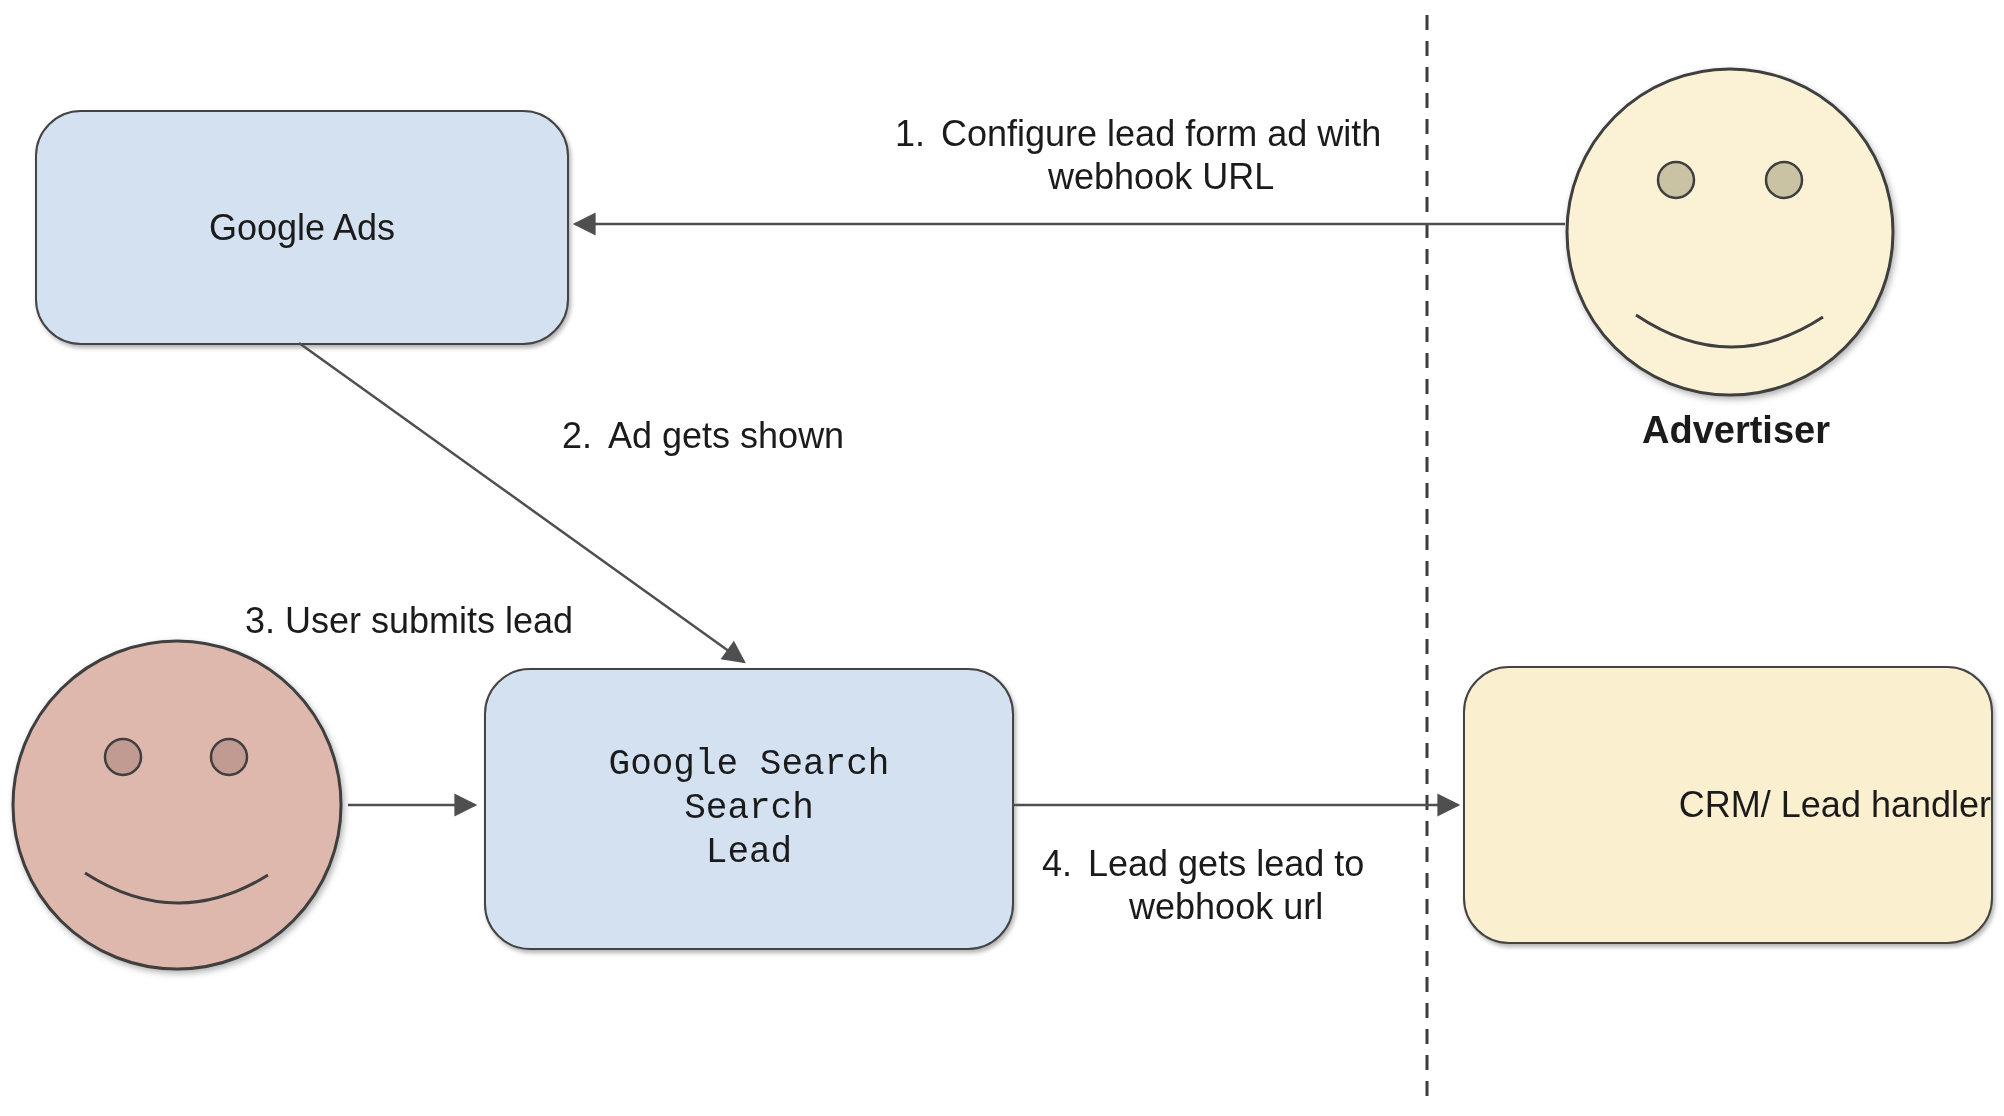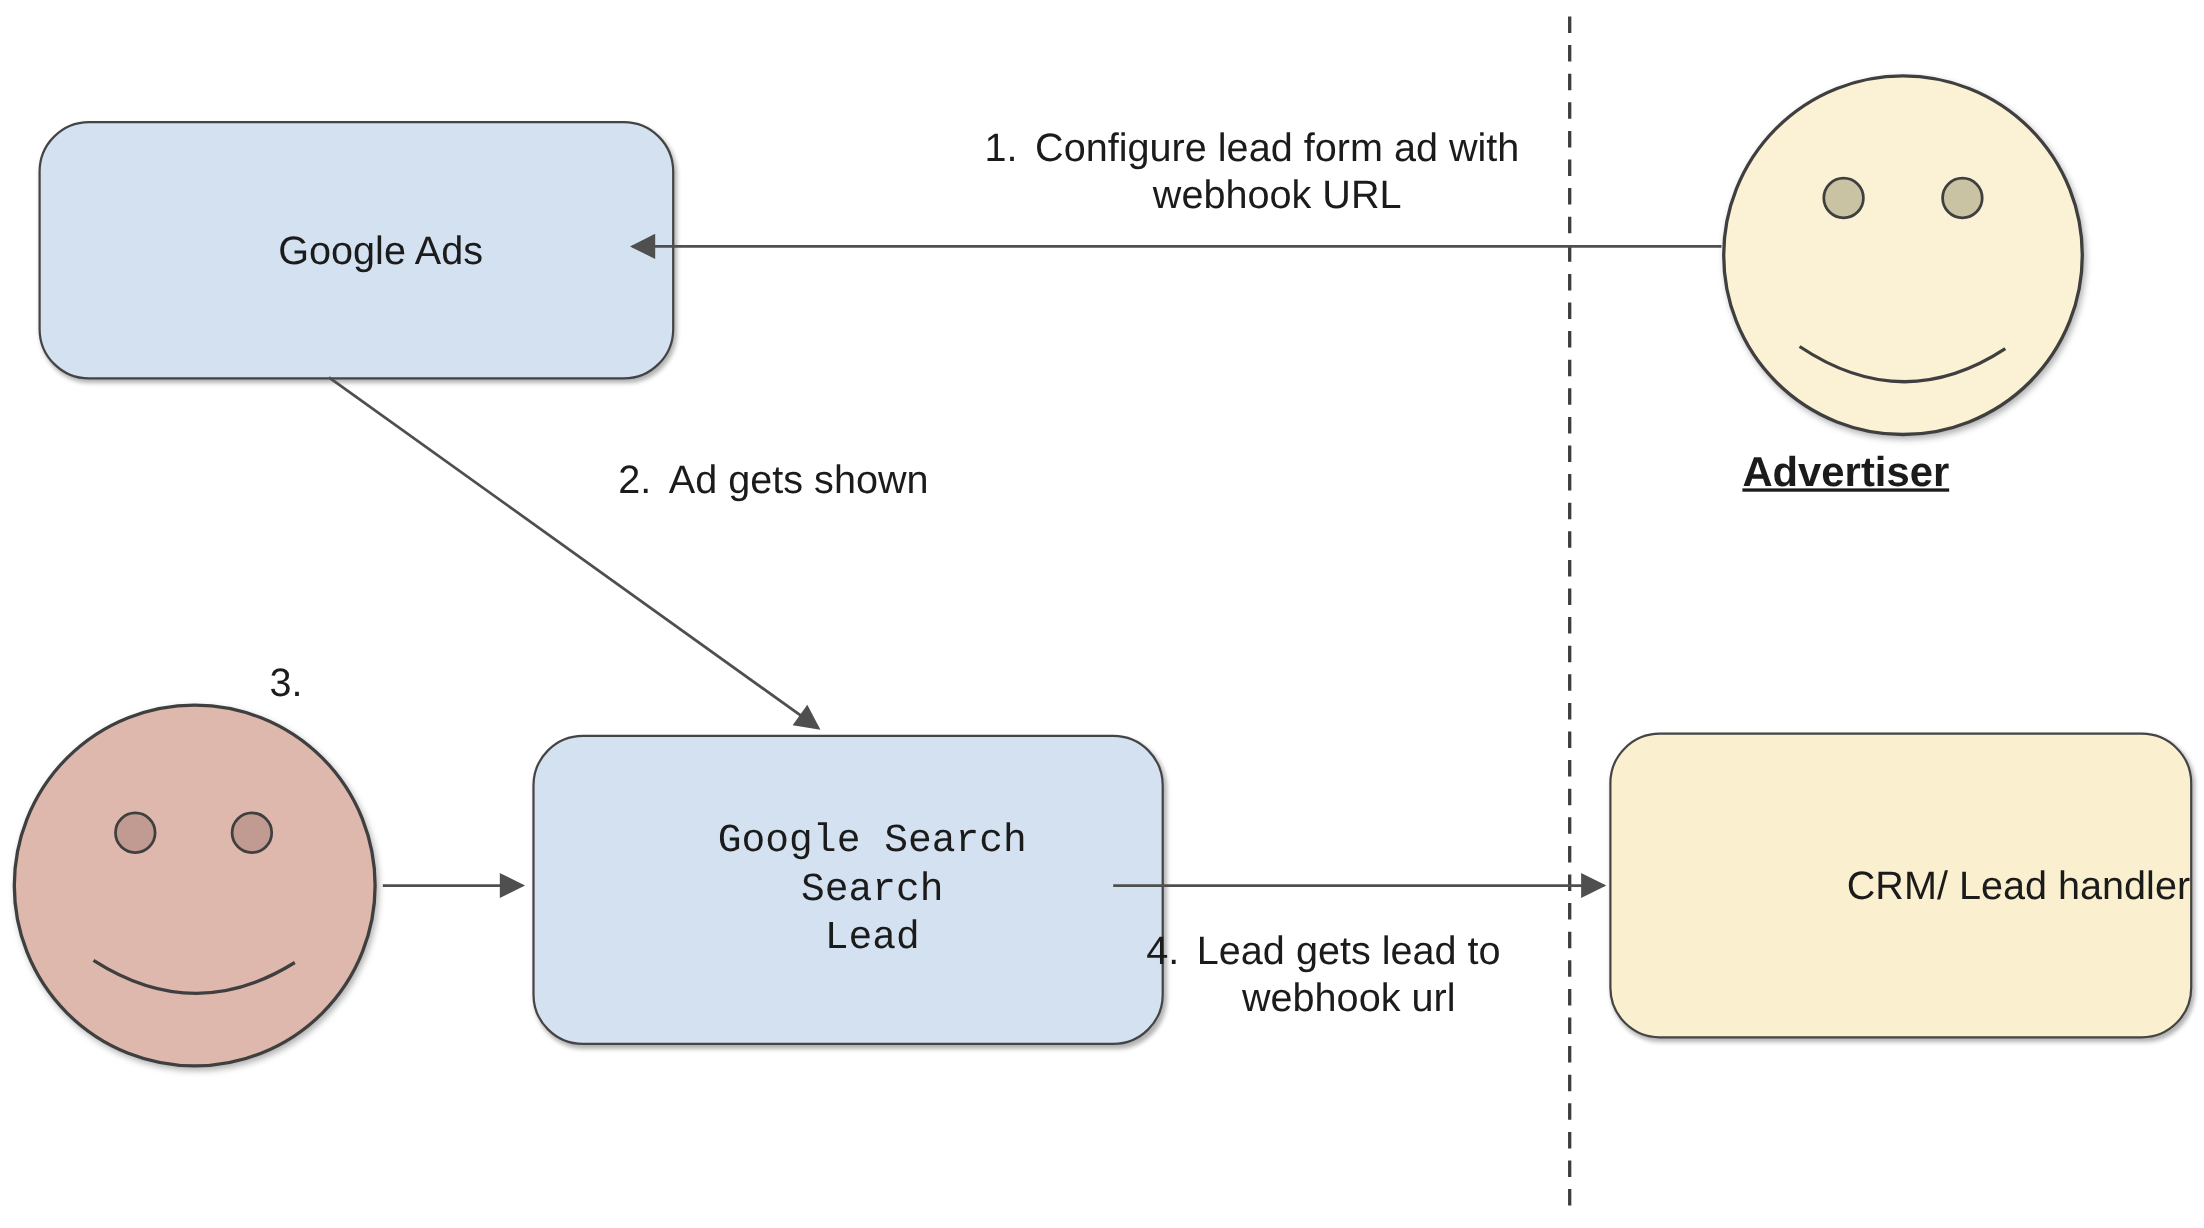--- a/index.html
+++ b/index.html
@@ -7,21 +7,21 @@
     position:relative;width:2004px;height:1116px;background:#ffffff;overflow:hidden;
     font-family:"Liberation Sans", sans-serif;color:#1b1b1b;
   }
   .overlay{position:absolute;left:0;top:0;width:2004px;height:1116px;pointer-events:none;}
   .node{
     position:absolute;display:flex;flex-direction:column;align-items:center;justify-content:center;
     border:2.5px solid #444444;border-radius:46px;
     box-shadow:2px 3px 4px rgba(0,0,0,0.30);
     font-size:36px;line-height:44px;text-align:center;
   }
-  .node.blue{background:#d3e1f0;padding-left:44px;}
+  .node.blue{background:#d3e1f0;}
   .node.yellow{background:#faf0d0;}
   .step{
     position:absolute;display:flex;align-items:flex-start;
     font-size:36px;line-height:43px;white-space:nowrap;
   }
   .step .num{display:inline-block;width:46px;flex:none;}
   .step .lines{display:flex;flex-direction:column;text-align:center;}
   .actor-label{
     position:absolute;width:300px;text-align:center;
     font-size:38px;font-weight:700;line-height:40px;
@@ -62,31 +62,34 @@
 
   <div class="step" style="left:562px;top:414px;">
     <span class="num">2.</span>
     <span class="lines">
       <span>Ad gets shown</span>
     </span>
   </div>
 
   <div class="step" style="left:245px;top:599px;">
     <span class="num" style="width:40px;">3.</span>
+    <span class="lines">
+      <span>User submits lead</span>
+    </span>
   </div>
 
   <div class="step" style="left:1042px;top:842px;">
     <span class="num">4.</span>
     <span class="lines">
       <span>Lead gets lead to</span>
       <span>webhook url</span>
     </span>
   </div>
 
-  <div class="actor-label" style="left:1528px;top:410px;text-decoration:underline;">Advertiser</div>
+  <div class="actor-label" style="left:1586px;top:410px;">Advertiser</div>
 
   <svg class="overlay" width="2004" height="1116" viewBox="0 0 2004 1116" xmlns="http://www.w3.org/2000/svg">
     <defs>
       <marker id="arrowhead" viewBox="0 0 12 12" refX="10" refY="6" markerWidth="11" markerHeight="11" orient="auto-start-reverse">
         <path d="M1,1 L11,6 L1,11 Z" fill="#4f4f4f"></path>
       </marker>
     </defs>
 
     <line class="dashed" x1="1427" y1="15" x2="1427" y2="1100"></line>
 

